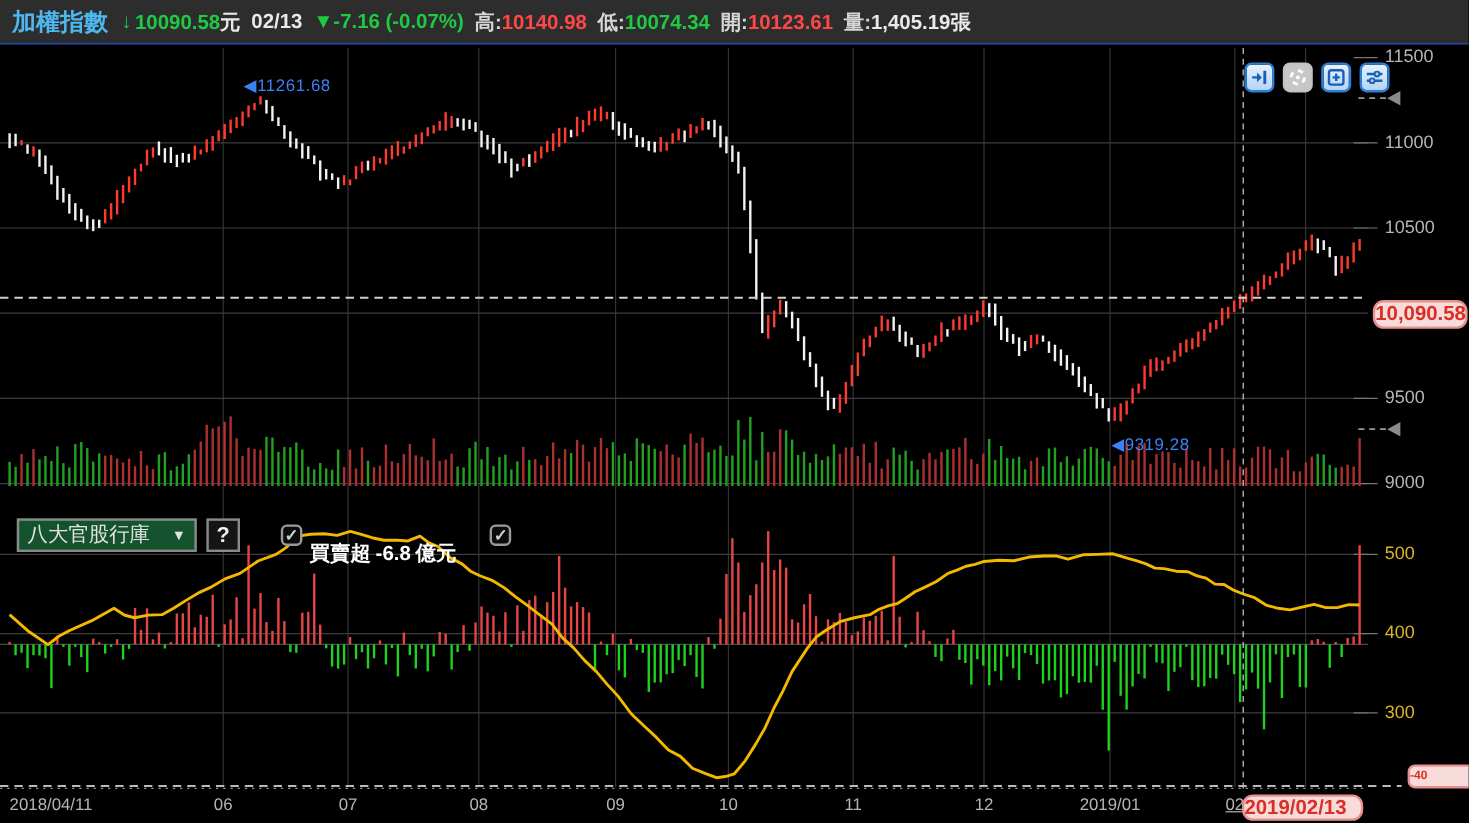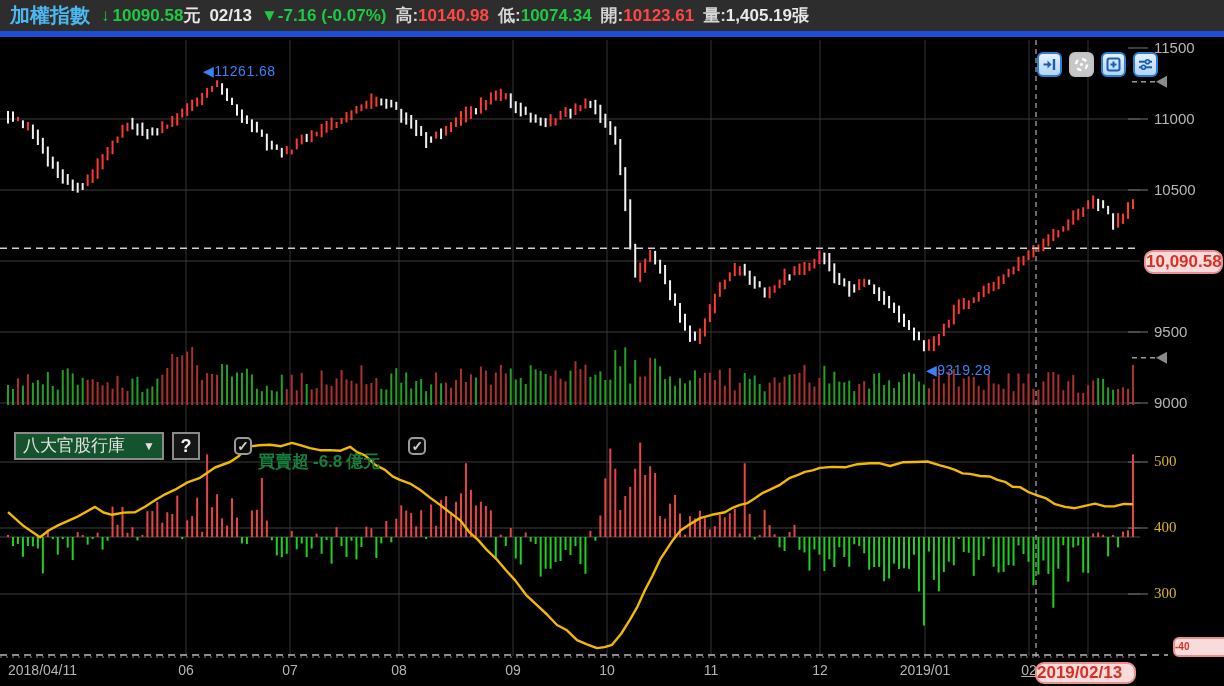--- a/index.html
+++ b/index.html
@@ -1,45 +1,45 @@
 <!DOCTYPE html>
 <html><head>
 <meta charset="utf-8">
 <style>
   html,body{margin:0;padding:0;background:#000;}
   body{font-family:"Liberation Sans",sans-serif;}
   #app{position:relative;width:1224px;height:686px;background:#000;overflow:hidden;}
   svg#chart{position:absolute;left:0;top:0;z-index:1;}
-  .topbar{position:absolute;top:0;left:0;right:0;height:37px;background:#2d2d2d;display:flex;align-items:center;padding-left:10px;gap:9px;white-space:nowrap;z-index:7;border-bottom:6px solid #1d4ed8;box-sizing:border-box;}
+  .topbar{position:absolute;top:0;left:0;right:0;height:37px;background:#2d2d2d;display:flex;align-items:center;padding-left:10px;gap:9px;white-space:nowrap;z-index:7;border-bottom:1px solid #1d4ed8;box-sizing:border-box;}
   .topbar span{font-weight:bold;font-size:17px;}
   .topbar .t{color:#4db8f0;font-size:20px;margin-right:2px;}
   .g{color:#1ec943;} .r{color:#ff4747;} .w{color:#e9e9e9;} .lab{color:#d6d6d6;}
   .axis-label{position:absolute;color:#b5b5b5;font-size:15px;z-index:3;font-weight:normal;}
-  .axis-label.yellow{color:#d9b426;font-family:Liberation Serif, serif;}
+  .axis-label.yellow{color:#d9b426;}
   .x-label{position:absolute;top:662px;color:#b5b5b5;font-size:14px;transform:translateX(-50%);z-index:3;}
   .x-label.first{transform:none;}
   .pill{position:absolute;background:#f8dcdc;border:2px solid #e89090;color:#d93025;font-weight:bold;border-radius:9px;text-align:left;z-index:6;box-sizing:border-box;}
   #price-pill{left:1144px;top:250px;width:79px;height:24px;font-size:17px;line-height:20px;}
   #date-pill{left:1035px;top:662px;width:101px;height:22px;font-size:17px;line-height:18px;}
   #m40-pill{left:1173px;top:637px;width:62px;height:20px;font-size:10px;line-height:16px;border-radius:6px;}
   .ann{position:absolute;color:#3b82f6;font-size:14px;font-weight:normal;z-index:4;letter-spacing:0.5px;}
   #high-ann{left:203px;top:63px;}
   #low-ann{left:926px;top:362px;}
   .toolbar{position:absolute;top:52px;left:1037px;display:flex;gap:7px;z-index:6;}
   .tbtn{width:25px;height:25px;border-radius:6px;border:2px solid #2d7fd3;background:linear-gradient(#e6f1fe,#b4d4f6);box-sizing:border-box;display:flex;align-items:center;justify-content:center;padding:0;cursor:pointer;}
   .tbtn.gray{border-color:#c2c2c2;background:#c7c7c7;}
   .lheader{position:absolute;top:418px;left:14px;display:flex;align-items:center;z-index:6;}
   .dd{display:flex;width:150px;height:28px;border:2px solid #8a8a8a;background:#14532d;color:#e2e2e2;font-size:17px;align-items:center;justify-content:space-between;padding:0 7px;box-sizing:border-box;cursor:pointer;}
   .dd .arr{font-size:12px;color:#e2e2e2;}
   .help{width:28px;height:28px;border:2px solid #8a8a8a;background:#151515;color:#f0f0f0;font-size:18px;font-weight:bold;box-sizing:border-box;margin-left:8px;text-align:center;line-height:24px;cursor:pointer;padding:0;}
   .cbgroup{display:flex;align-items:center;margin-left:34px;}
   .cb{width:18px;height:18px;border:2px solid #9a9a9a;border-radius:5px;background:#0b0b0b;color:#cfcfcf;font-size:14px;font-weight:bold;line-height:15px;text-align:center;box-sizing:border-box;cursor:pointer;}
   .cbgroup .txt{margin-left:6px;font-size:17px;font-weight:bold;}
   .cbgroup .txt span{margin-right:4px;}
-  .gtxt{color:#15803d;margin-top:32px;} .ytxt{color:#e8c227;}
+  .gtxt{color:#ffffff;margin-top:32px;} .ytxt{color:#e8c227;}
 </style>
 </head>
 <body>
 
 <div id="app">
 
   <svg id="chart" width="1224" height="686" viewBox="0 0 1224 686">
       <line x1="186" y1="40" x2="186" y2="656" stroke="#343434" stroke-width="1"></line>
       <line x1="290" y1="40" x2="290" y2="656" stroke="#343434" stroke-width="1"></line>
       <line x1="399" y1="40" x2="399" y2="656" stroke="#343434" stroke-width="1"></line>

